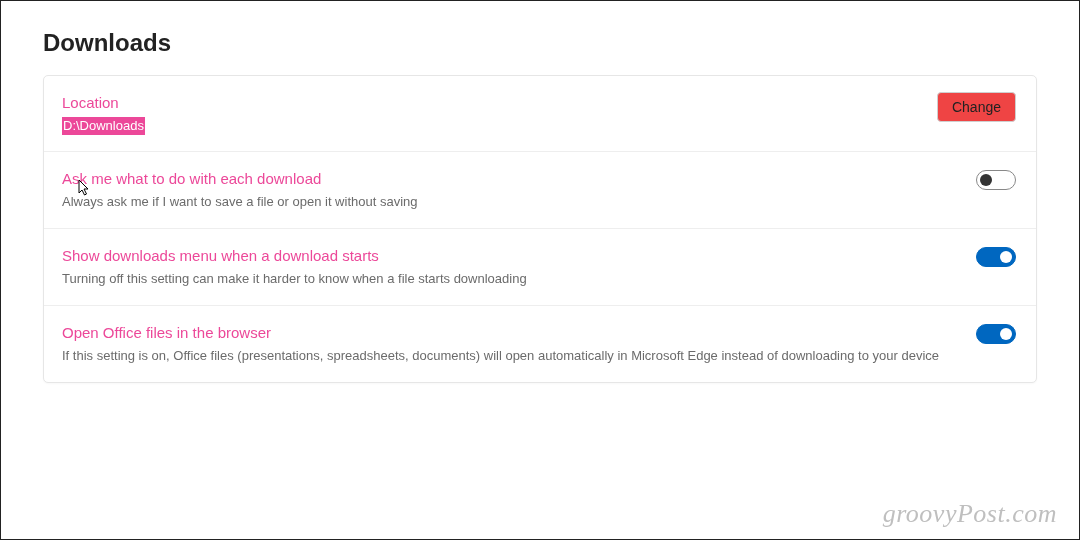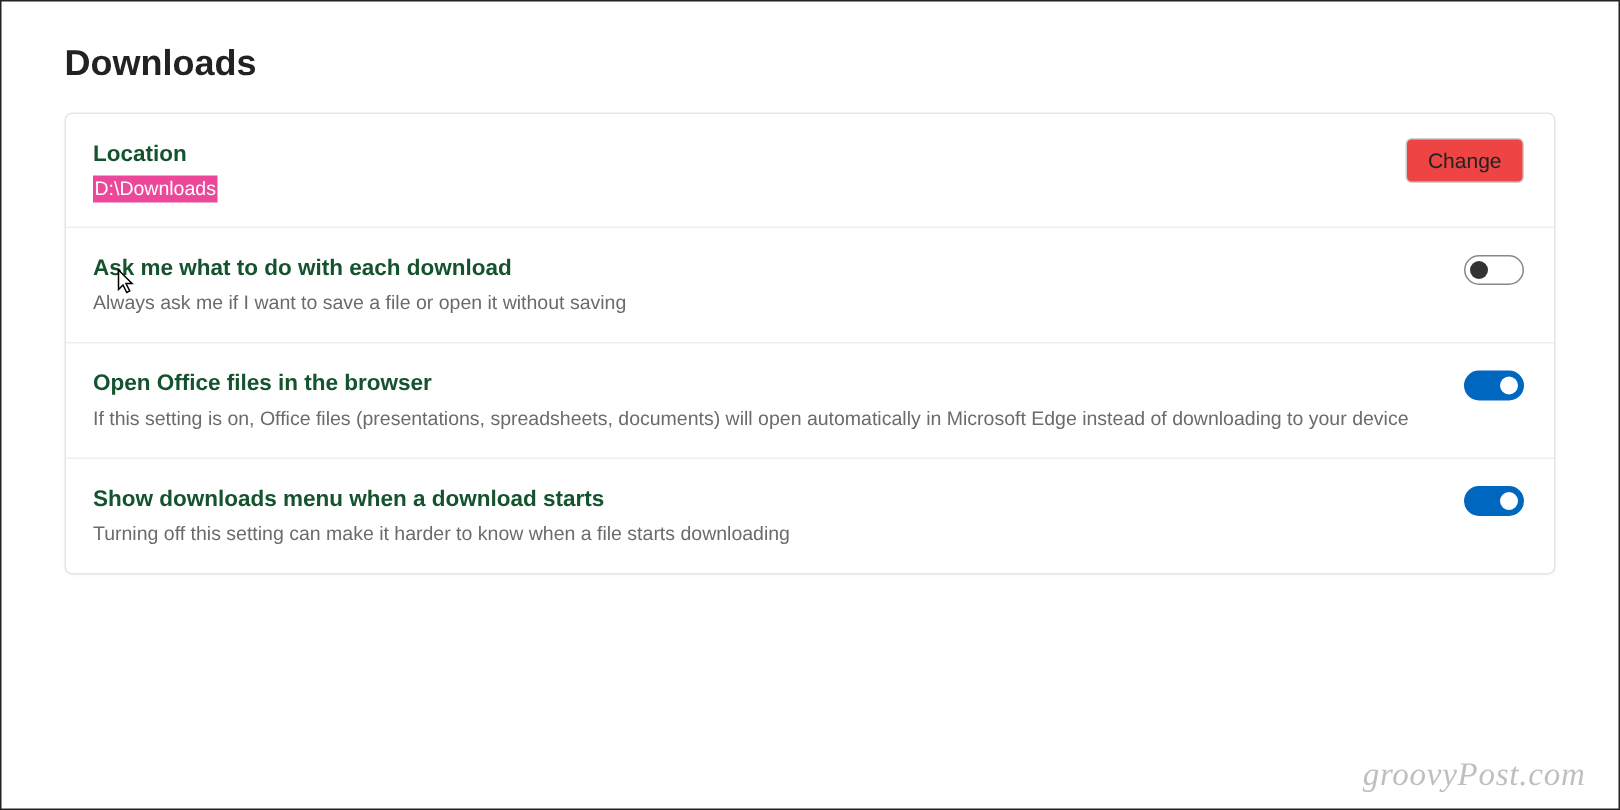--- a/index.html
+++ b/index.html
@@ -30,22 +30,22 @@
       padding: 16px 20px 16px 18px;
       border-bottom: 1px solid #eeeeee;
       display: flex;
       justify-content: space-between;
       align-items: flex-start;
     }
     .row:last-child { border-bottom: none; }
     .row-left { flex: 1; padding-right: 20px; }
     .row-title {
       font-size: 15px;
-      font-weight: 700;
-      color: #14532d;
+      font-weight: 400;
+      color: #ec4899;
       line-height: 1.4;
     }
     .row-desc {
       font-size: 13px;
       color: #6b6b6b;
       margin-top: 4px;
       line-height: 1.45;
     }
     .location-path {
       display: inline-block;
@@ -108,21 +108,21 @@
       font-size: 16px;
       color: #000;
       pointer-events: none;
     }
     .watermark {
       position: absolute;
       bottom: 10px;
       right: 22px;
       font-family: Georgia, "Times New Roman", serif;
       font-style: italic;
-      font-size: 22px;
+      font-size: 26px;
       color: #bfbfbf;
       letter-spacing: 0.5px;
     }
   </style>
 </head>
 <body>
 
 <div class="container">
   <h1 class="page-title">Downloads</h1>
 
@@ -141,32 +141,32 @@
         <div class="row-title">Ask me what to do with each download</div>
         <div class="row-desc">Always ask me if I want to save a file or open it without saving</div>
       </div>
       <div class="toggle toggle-off">
           <div class="knob"></div>
         </div>
     </div>
 
     <div class="row">
       <div class="row-left">
-        <div class="row-title">Open Office files in the browser</div>
-        <div class="row-desc">If this setting is on, Office files (presentations, spreadsheets, documents) will open automatically in Microsoft Edge instead of downloading to your device</div>
+        <div class="row-title">Show downloads menu when a download starts</div>
+        <div class="row-desc">Turning off this setting can make it harder to know when a file starts downloading</div>
       </div>
       <div class="toggle toggle-on">
           <div class="knob"></div>
         </div>
     </div>
 
     <div class="row">
       <div class="row-left">
-        <div class="row-title">Show downloads menu when a download starts</div>
-        <div class="row-desc">Turning off this setting can make it harder to know when a file starts downloading</div>
+        <div class="row-title">Open Office files in the browser</div>
+        <div class="row-desc">If this setting is on, Office files (presentations, spreadsheets, documents) will open automatically in Microsoft Edge instead of downloading to your device</div>
       </div>
       <div class="toggle toggle-on">
           <div class="knob"></div>
         </div>
     </div>
 
   </div>
 </div>
 
 <div class="cursor-icon">

